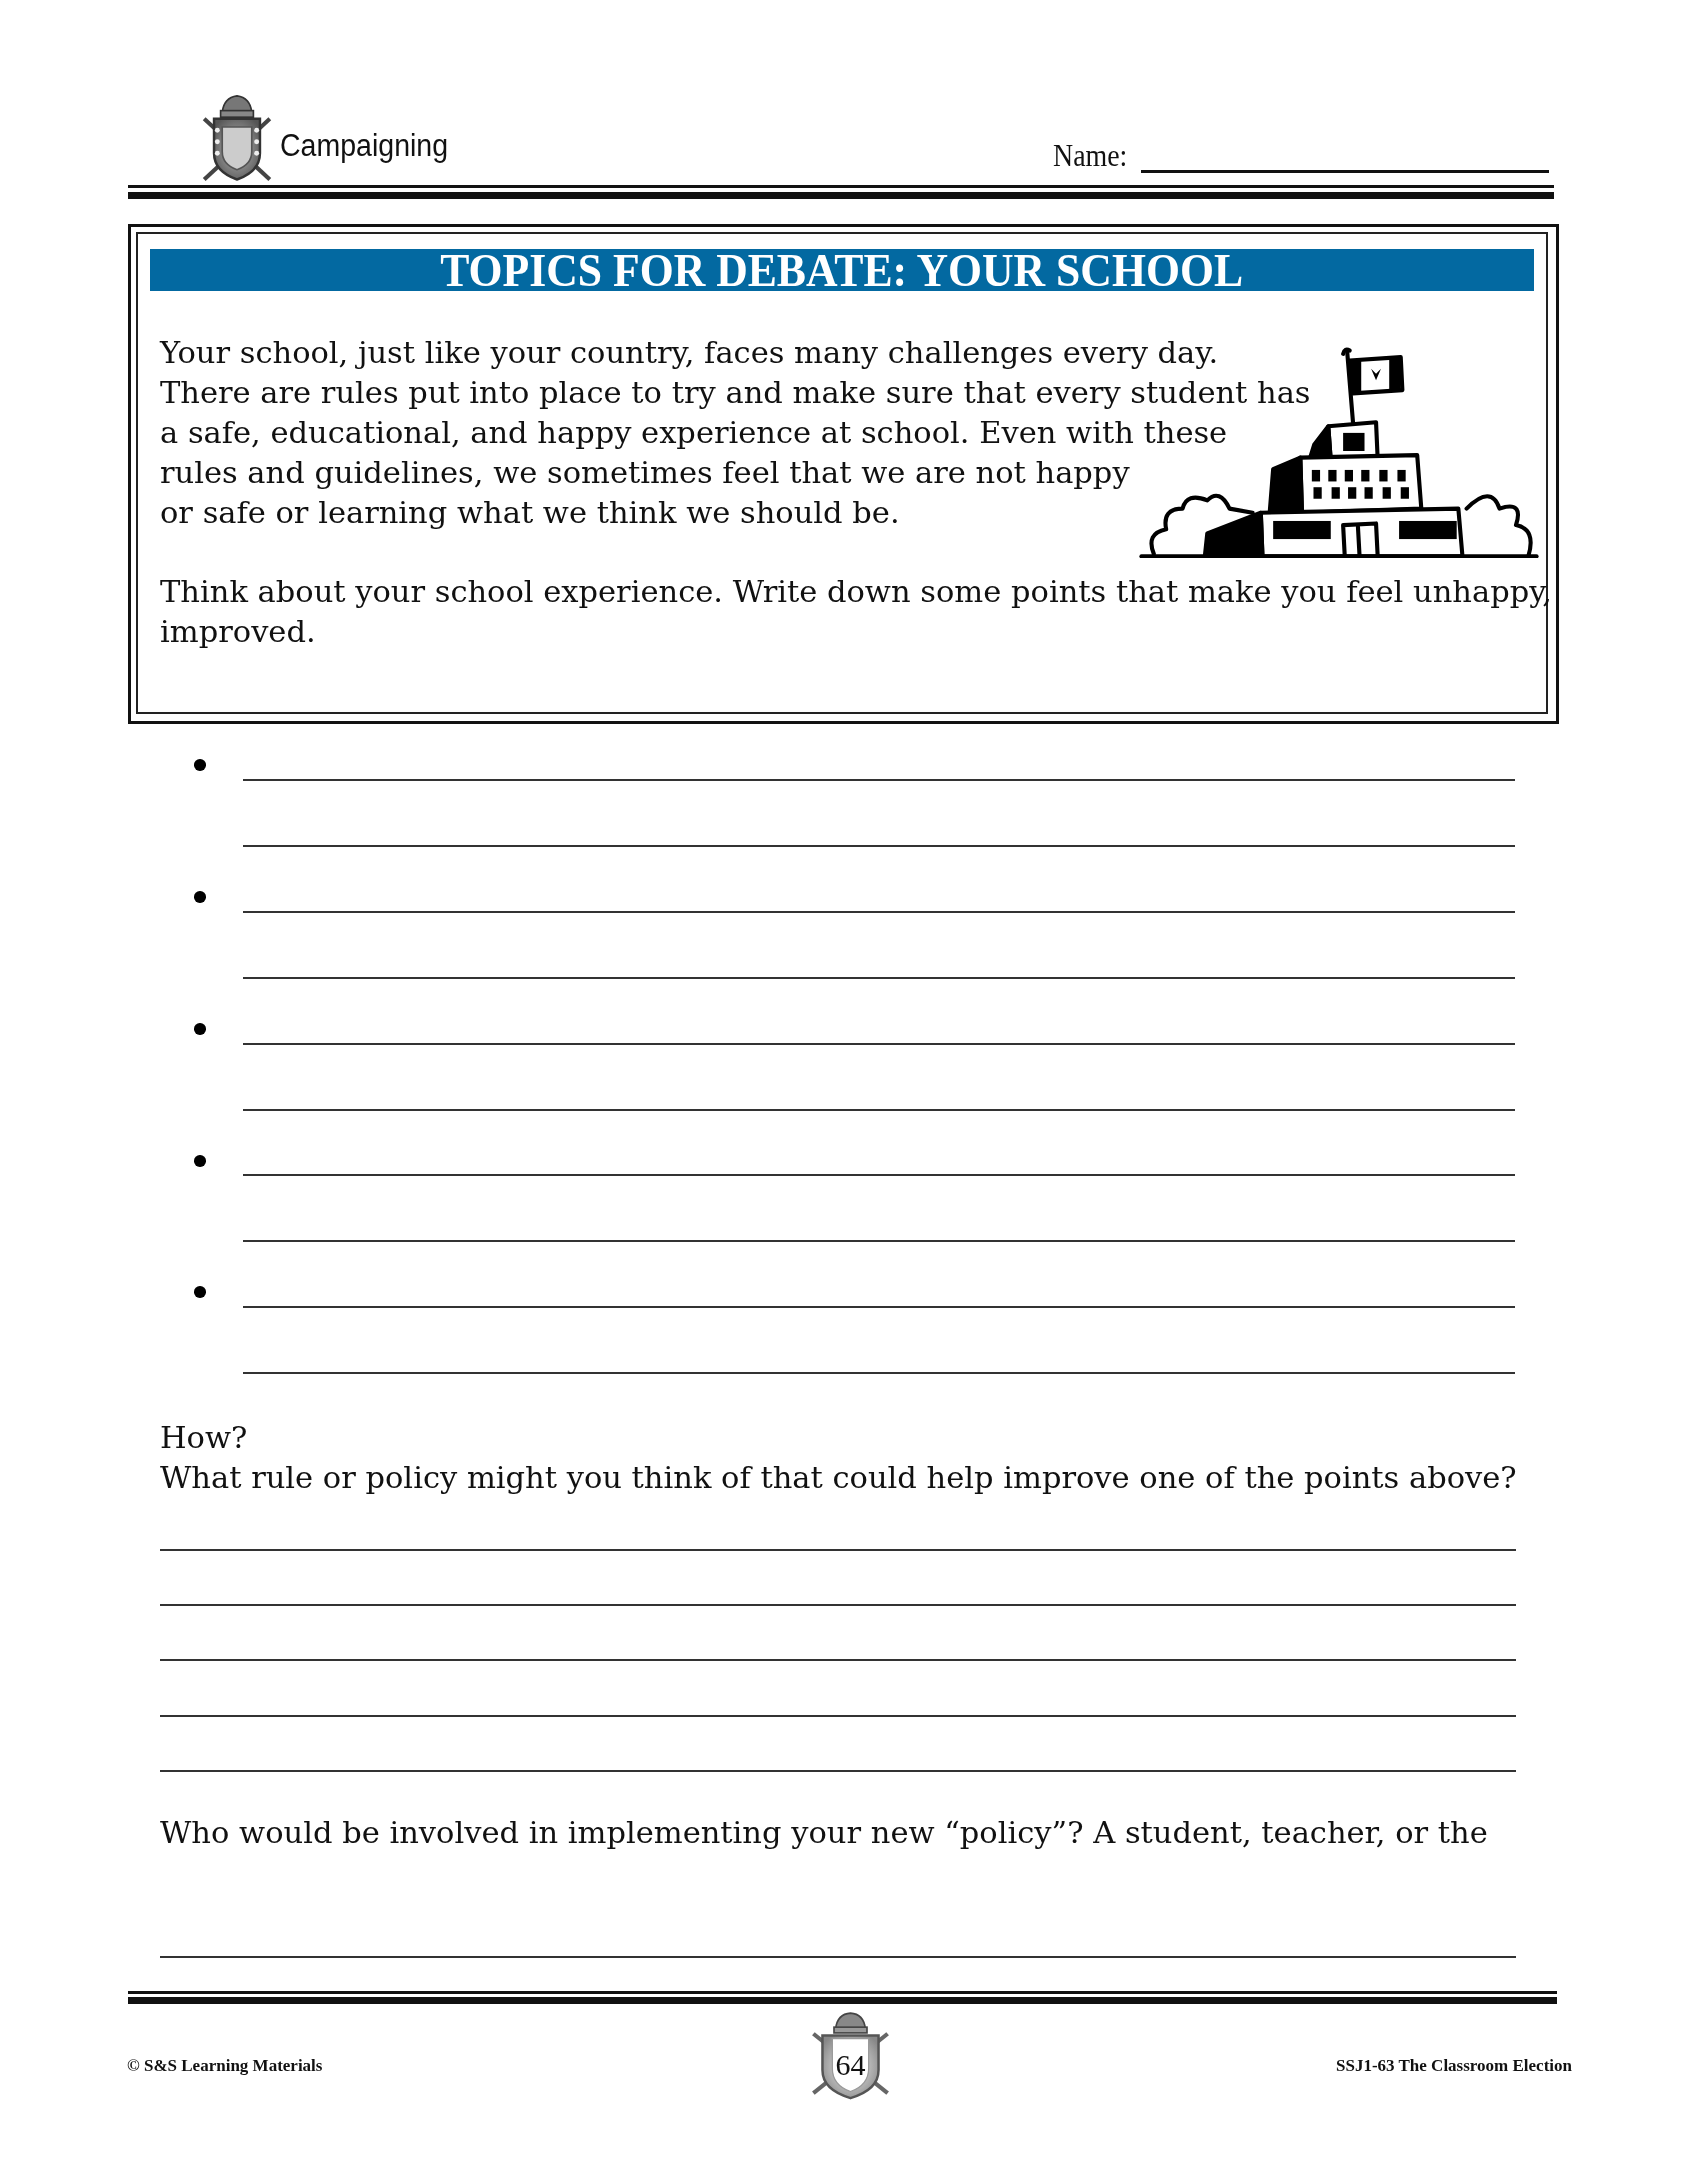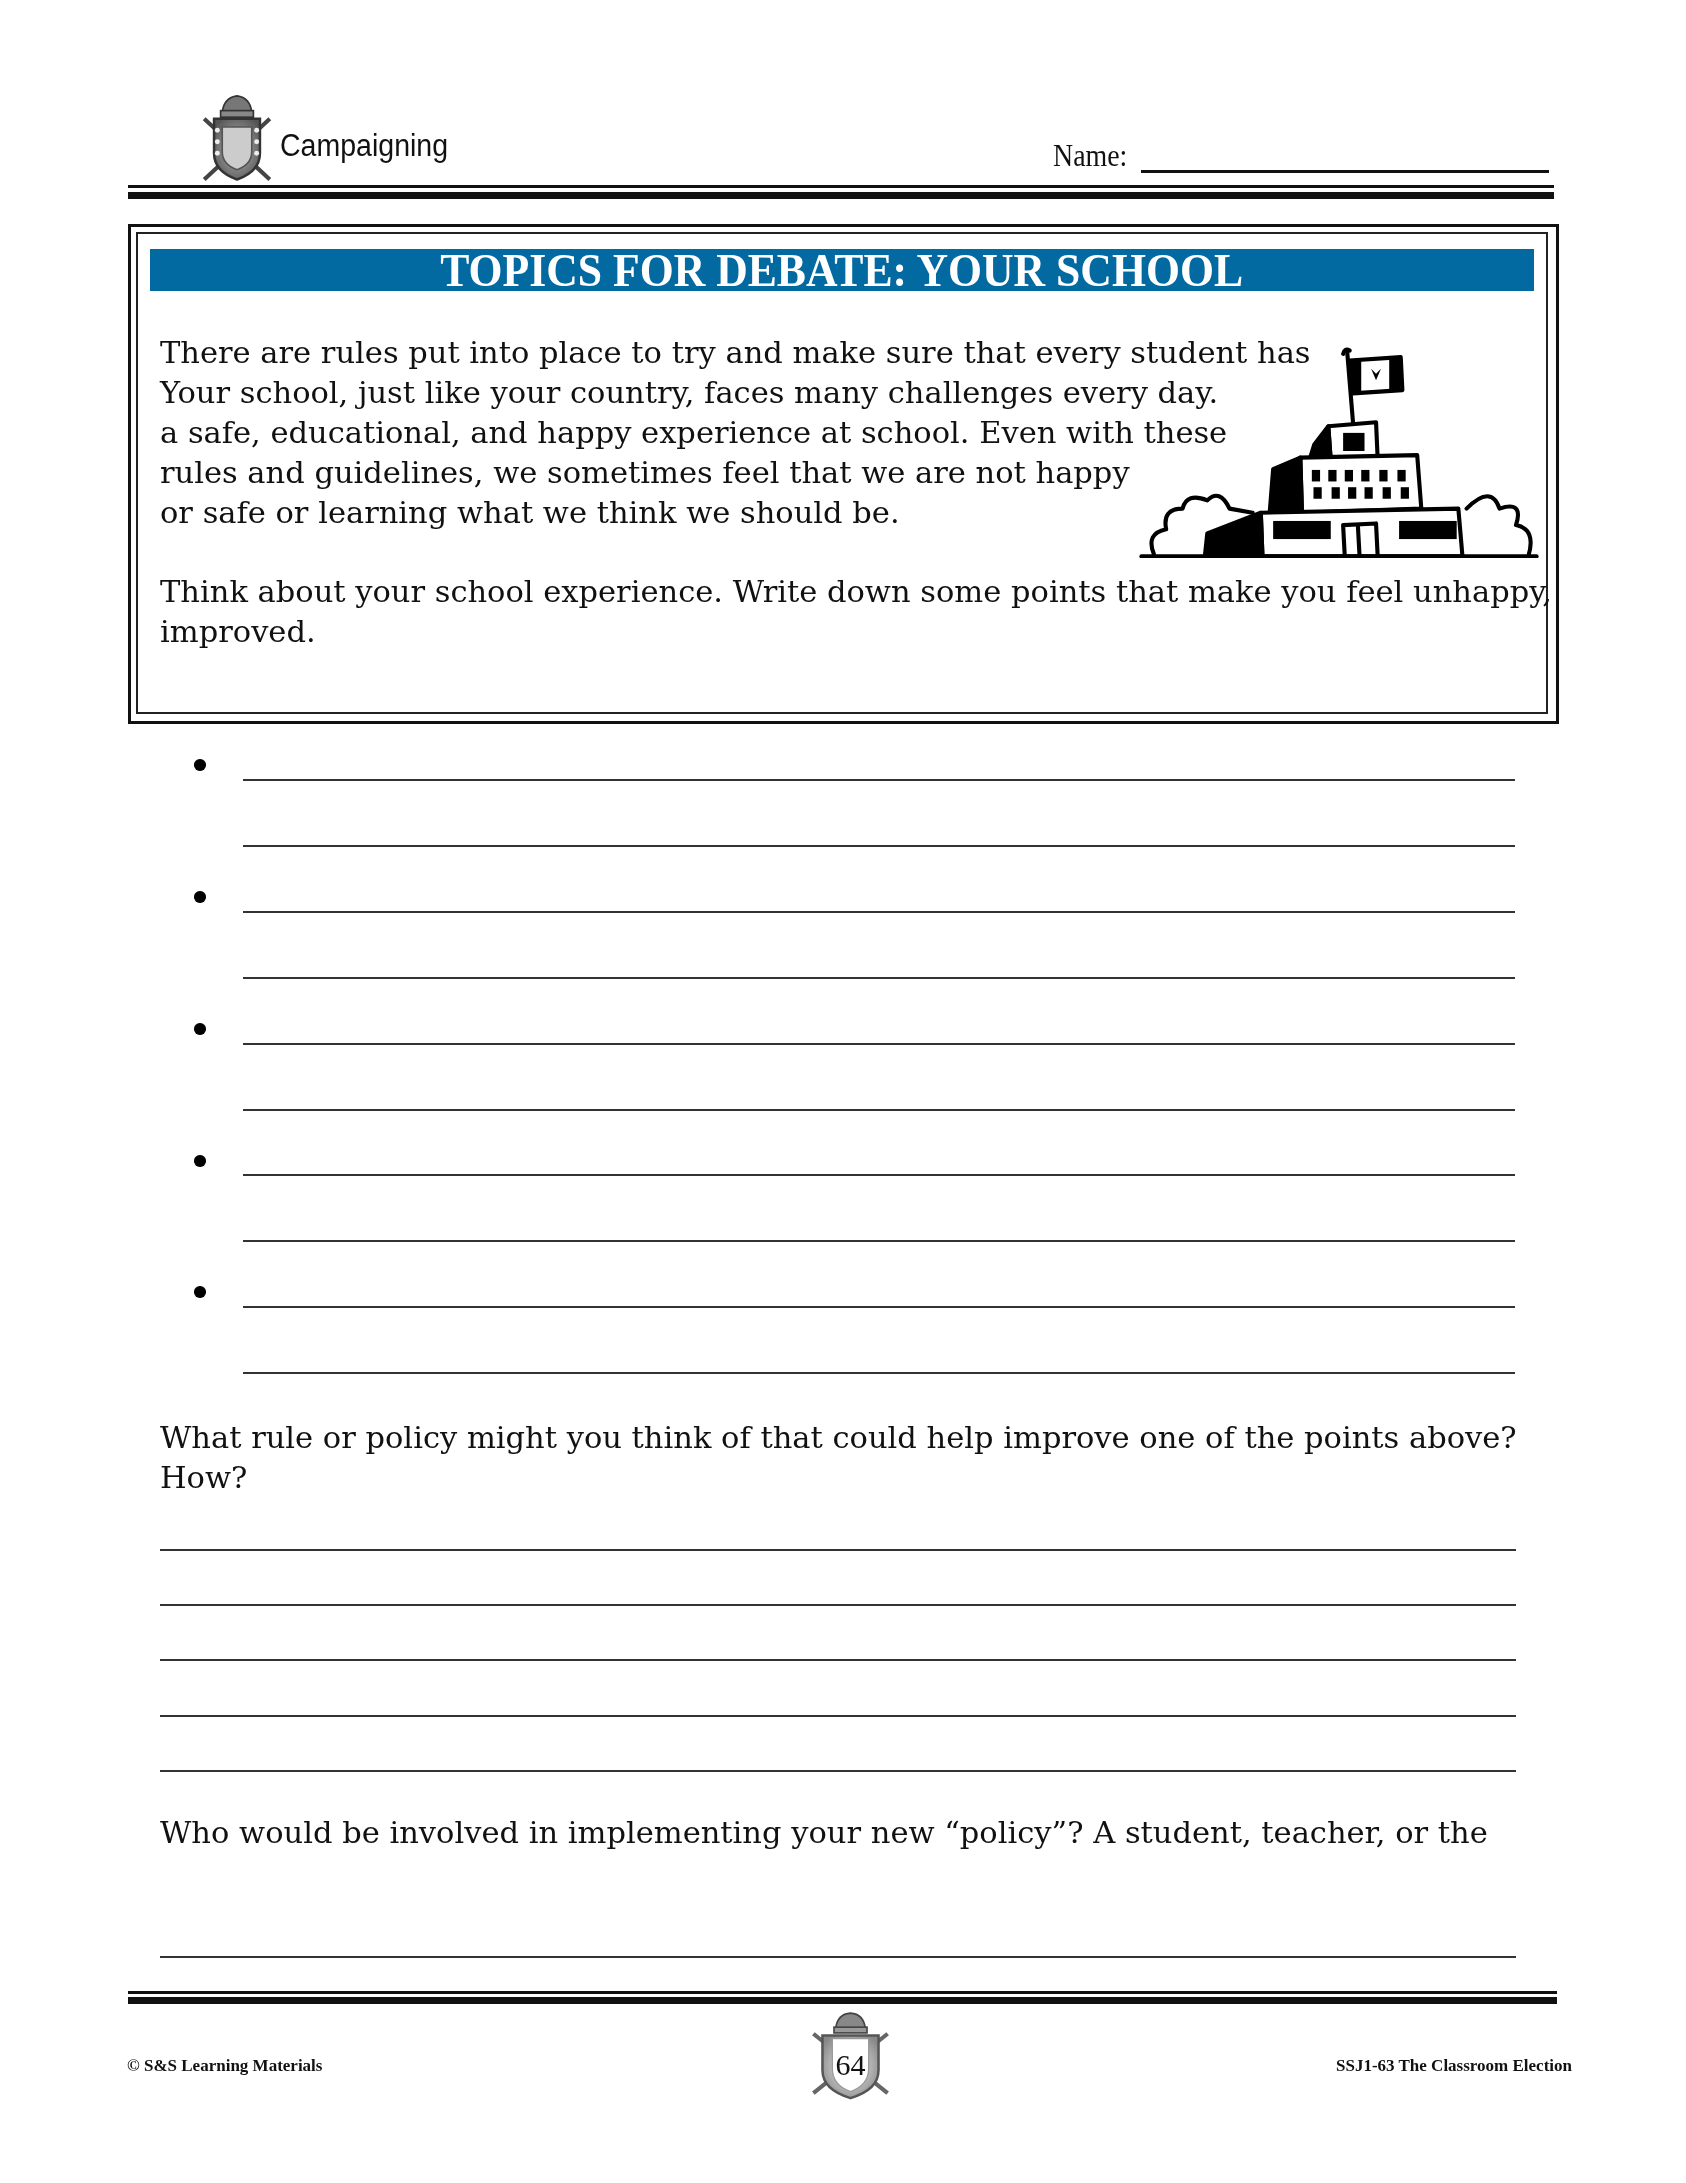--- a/index.html
+++ b/index.html
@@ -76,22 +76,22 @@
 <div class="abs rule-thin" style="left:128px; top:185px; width:1426px;"></div>
 <div class="abs rule-thick" style="left:128px; top:192px; width:1426px;"></div>
 
 <div class="abs box-outer"></div>
 <div class="abs box-inner"></div>
 <div class="abs title-bar">
   <span class="title-text tserif">TOPICS FOR DEBATE: YOUR SCHOOL</span>
 </div>
 
 <div class="abs para para1 serif">
+  <span class="ln">Your school, just like your country, faces many challenges every day.</span>
   <span class="ln">There are rules put into place to try and make sure that every student has</span>
-  <span class="ln">Your school, just like your country, faces many challenges every day.</span>
   <span class="ln">a safe, educational, and happy experience at school.  Even with these</span>
   <span class="ln">rules and guidelines, we sometimes feel that we are not happy</span>
   <span class="ln">or safe or learning what we think we should be.</span>
 </div>
 
 <div class="abs school">
   <svg width="404" height="214" viewBox="0 0 490 260" fill="none" stroke="#000" stroke-width="5" stroke-linejoin="round" stroke-linecap="round">
 
     <line x1="255" y1="10" x2="262" y2="95"></line>
     <path d="M250 12 Q252 4 258 8"></path>
@@ -157,22 +157,22 @@
   <div class="abs bullet" style="left:194px; top:1155px;"></div>
   <div class="abs ans-line" style="left:243px; top:1174px; width:1272px;"></div>
   <div class="abs ans-line" style="left:243px; top:1240px; width:1272px;"></div>
 
   <div class="abs bullet" style="left:194px; top:1286px;"></div>
   <div class="abs ans-line" style="left:243px; top:1306px; width:1272px;"></div>
   <div class="abs ans-line" style="left:243px; top:1372px; width:1272px;"></div>
 </div>
 
 <div class="abs question serif" style="top:1418px;">
+  <span class="ln">How?</span>
   <span class="ln">What rule or policy might you think of that could help improve one of the points above?</span>
-  <span class="ln">How?</span>
 </div>
 <div class="abs ans-line" style="left:160px; top:1549px; width:1356px;"></div>
 <div class="abs ans-line" style="left:160px; top:1604px; width:1356px;"></div>
 <div class="abs ans-line" style="left:160px; top:1659px; width:1356px;"></div>
 <div class="abs ans-line" style="left:160px; top:1715px; width:1356px;"></div>
 <div class="abs ans-line" style="left:160px; top:1770px; width:1356px;"></div>
 
 <div class="abs question serif" style="top:1813px;">
   <span class="ln">Who would be involved in implementing your new “policy”?  A student, teacher, or the</span>
 </div>

